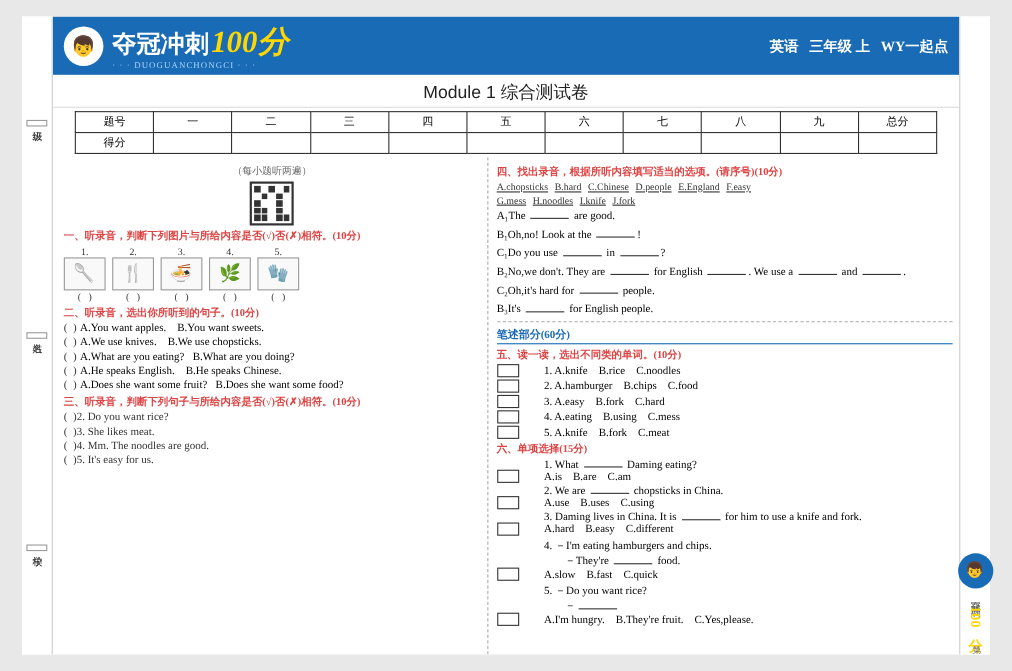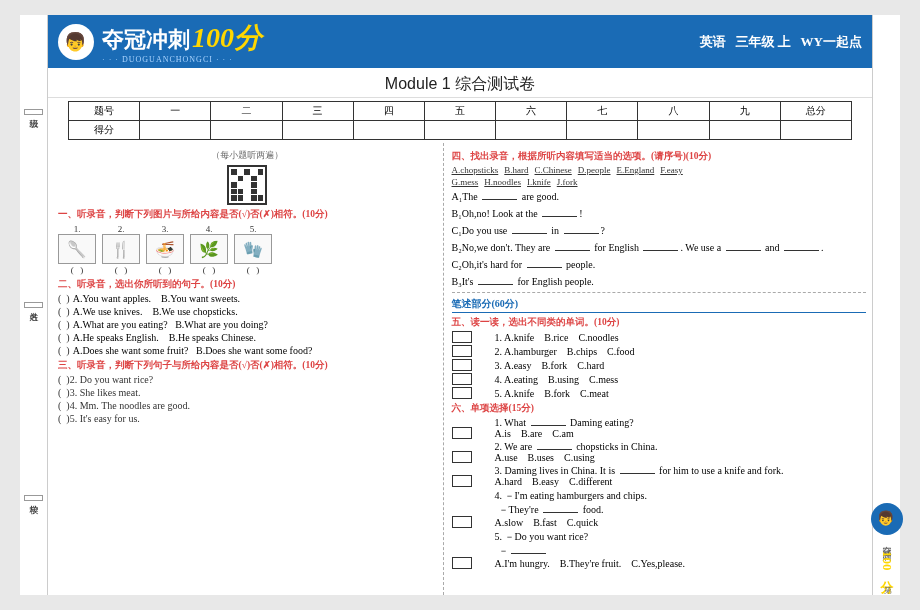--- a/index.html
+++ b/index.html
@@ -288,21 +288,21 @@
       border-top: 1px dashed #aaa;
       margin: 3px 0;
     }
     .answer-blank {
       display: inline-block;
       width: 35px;
       border-bottom: 1px solid #333;
       margin: 0 2px;
     }
     .indent {
-      margin-left: 4px;
+      margin-left: 19px;
     }
   </style>
 </head>
 <body>
 
 <div class="page-container">
 
   <div class="side-left">
     <div class="side-label">班级</div>
     <div class="side-label">姓名</div>

